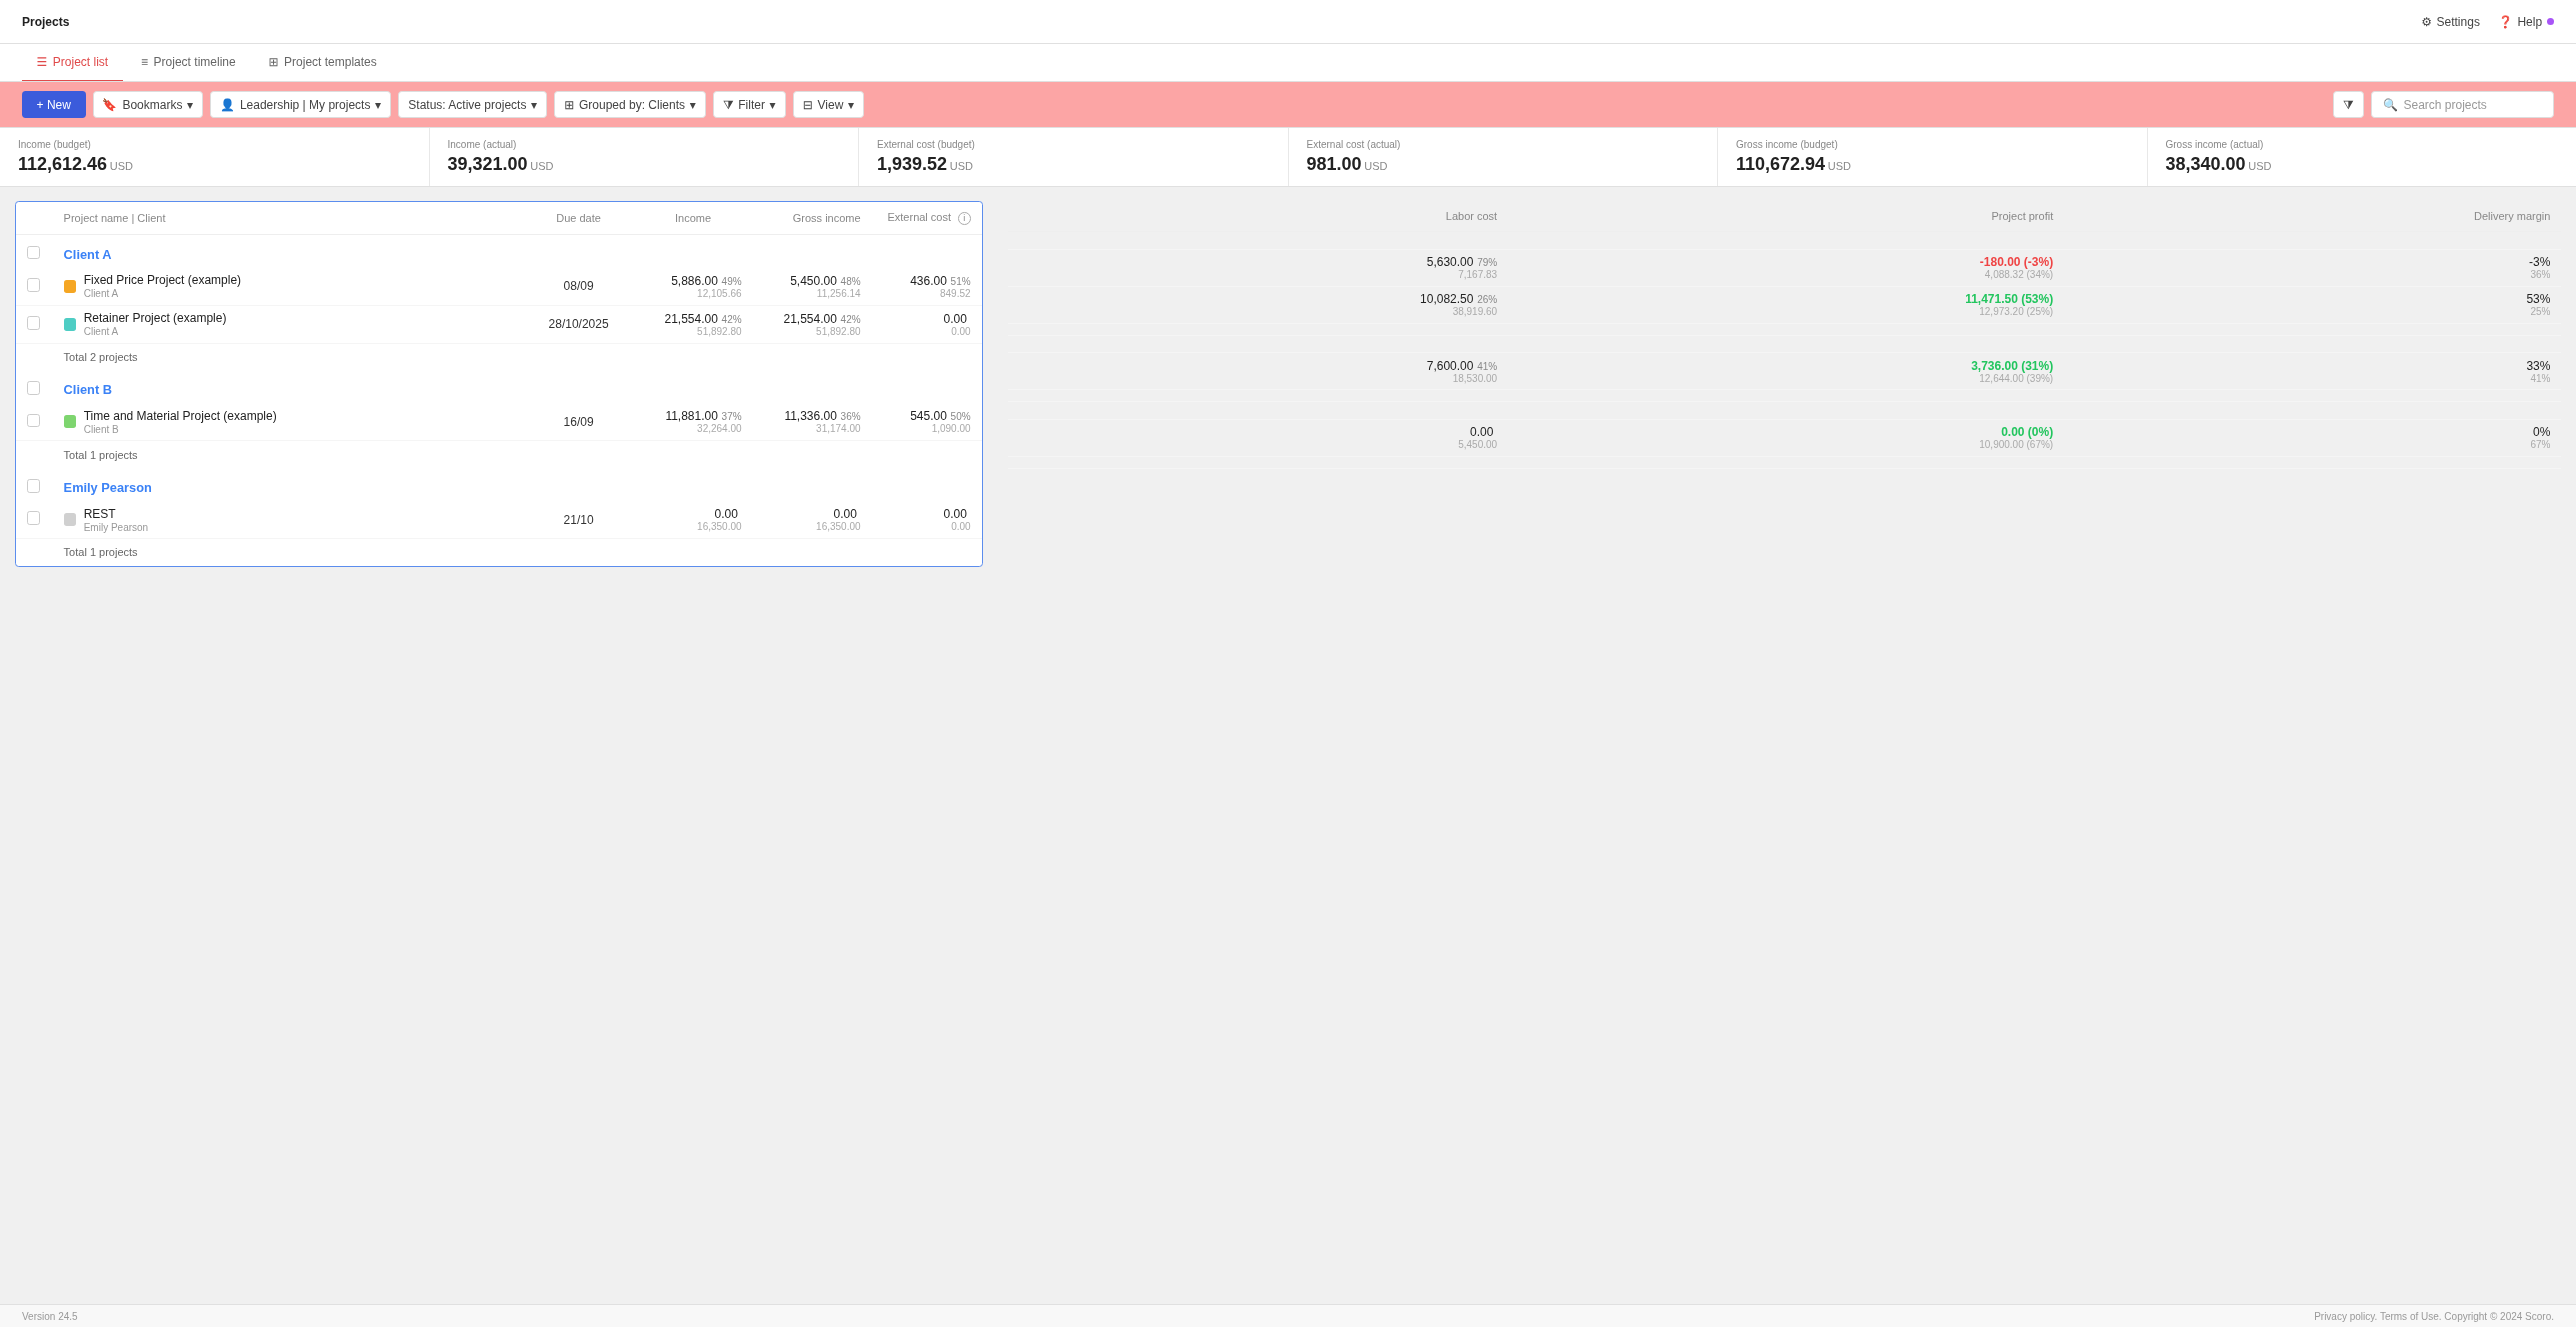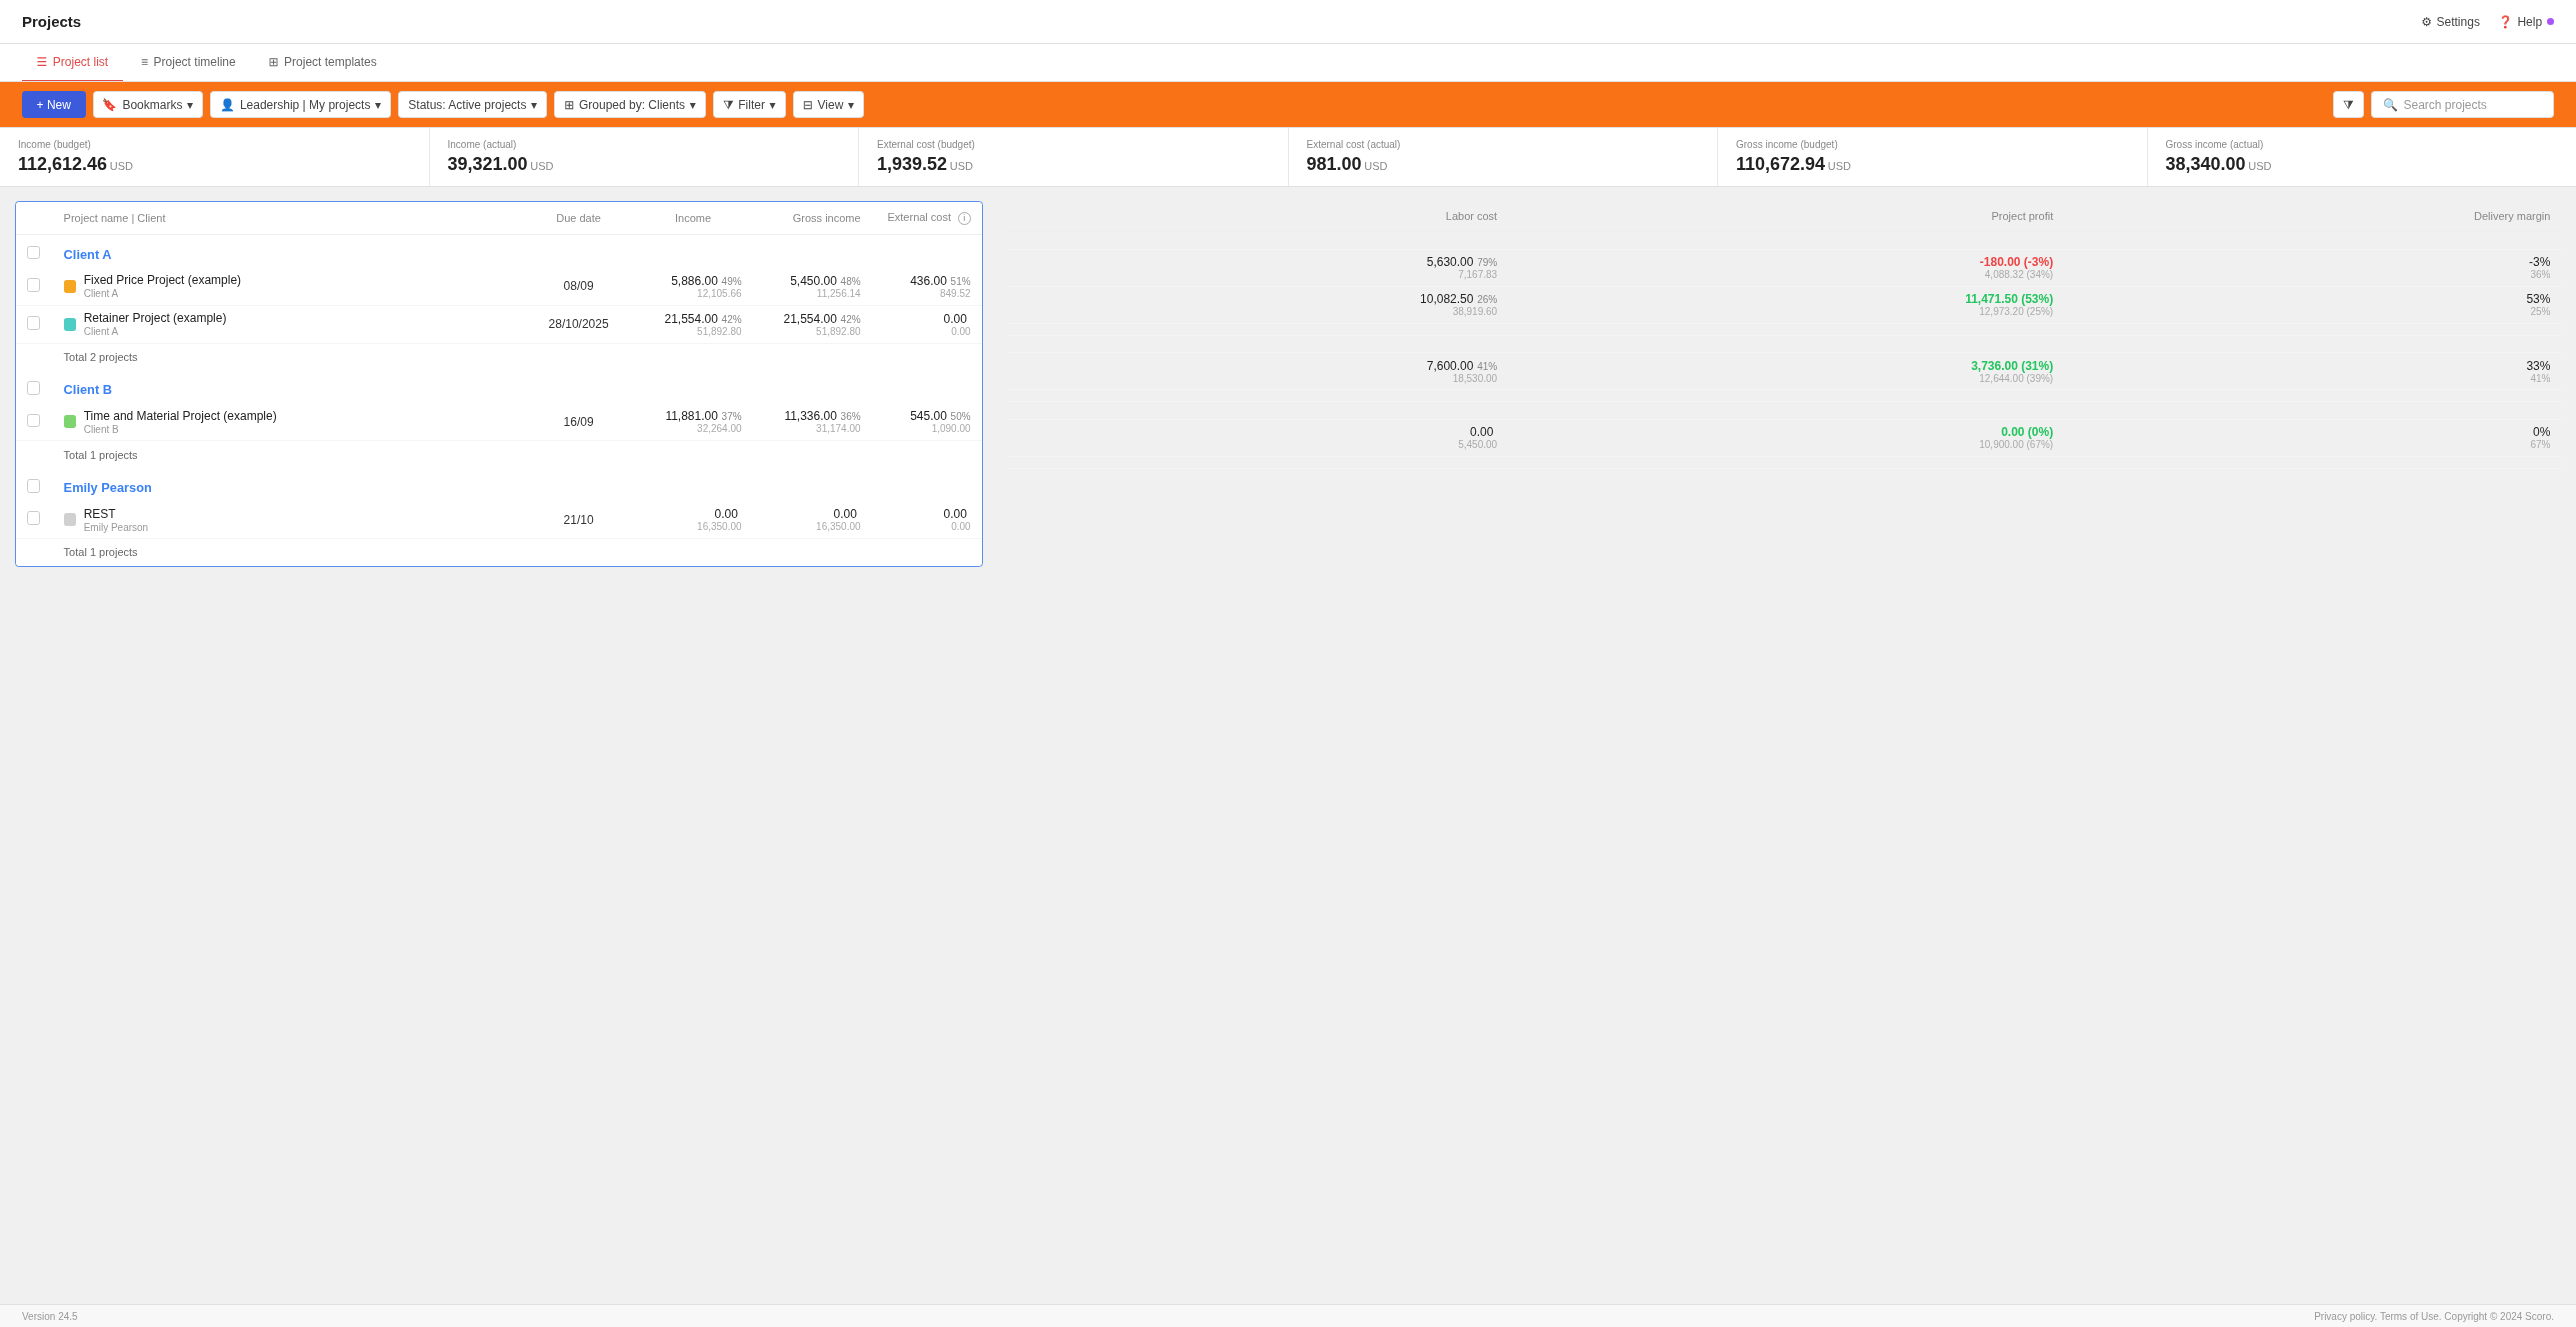--- a/index.html
+++ b/index.html
@@ -1,31 +1,31 @@
 <!DOCTYPE html>
 <html style="font-size:14.6px"><head>
   <meta charset="utf-8">
   <style>
     * { box-sizing: border-box; margin: 0; padding: 0; }
     body { font-family: -apple-system, BlinkMacSystemFont, 'Segoe UI', sans-serif; background: #f0f0f0; color: #333; font-size: 12px; }
 
     
     .top-bar { display: flex; align-items: center; justify-content: space-between; padding: 0 22px; height: 44px; background: #fff; border-bottom: 0.9px solid #e0e0e0; }
-    .top-bar-title { font-size: 15px; font-weight: 600; color: #222; }
+    .top-bar-title { font-size: 12px; font-weight: 600; color: #222; }
     .top-bar-actions { display: flex; align-items: center; gap: 18px; }
     .top-bar-btn { display: flex; align-items: center; gap: 4.6px; font-size: 12px; color: #444; cursor: pointer; background: none; border: none; }
     .notification-dot { width: 7.3px; height: 7.3px; background: #a855f7; border-radius: 50%; display: inline-block; }
 
     
     .nav-tabs { display: flex; align-items: center; padding: 0 22px; background: #fff; border-bottom: 0.9px solid #e0e0e0; gap: 3.7px; }
     .nav-tab { display: flex; align-items: center; gap: 5.5px; padding: 11px 14.6px; font-size: 12px; color: #666; cursor: pointer; border-bottom: 1.8px solid transparent; text-decoration: none; }
     .nav-tab.active { color: #e04a4a; border-bottom-color: #e04a4a; font-weight: 500; }
 
     
-    .toolbar { display: flex; align-items: center; gap: 7.3px; padding: 9px 22px; background: #f97316; border-bottom: 0.9px solid #e0e0e0; }
+    .toolbar { display: flex; align-items: center; gap: 7.3px; padding: 9px 22px; background: #fca5a5; border-bottom: 0.9px solid #e0e0e0; }
     .btn-new { display: flex; align-items: center; gap: 3.7px; background: #3b5bdb; color: #fff; border: none; border-radius: 3.7px; padding: 6.4px 14.6px; font-size: 12px; font-weight: 500; cursor: pointer; }
     .toolbar-divider { flex: 1; }
     .toolbar-btn { display: flex; align-items: center; gap: 4.6px; padding: 5.5px 9px; border: 0.9px solid #ddd; border-radius: 3.7px; background: #fff; font-size: 12px; color: #444; cursor: pointer; white-space: nowrap; }
     .search-box { display: flex; align-items: center; gap: 5.5px; padding: 5.5px 11px; border: 0.9px solid #ddd; border-radius: 3.7px; background: #fff; color: #999; font-size: 12px; min-width: 183px; }
 
     
     .summary-bar { display: flex; background: #fff; border-bottom: 0.9px solid #e0e0e0; }
     .summary-item { flex: 1; padding: 11px 18px; border-right: 0.9px solid #e8e8e8; }
     .summary-item:last-child { border-right: none; }
     .summary-label { font-size: 10px; color: #888; margin-bottom: 3.7px; }

